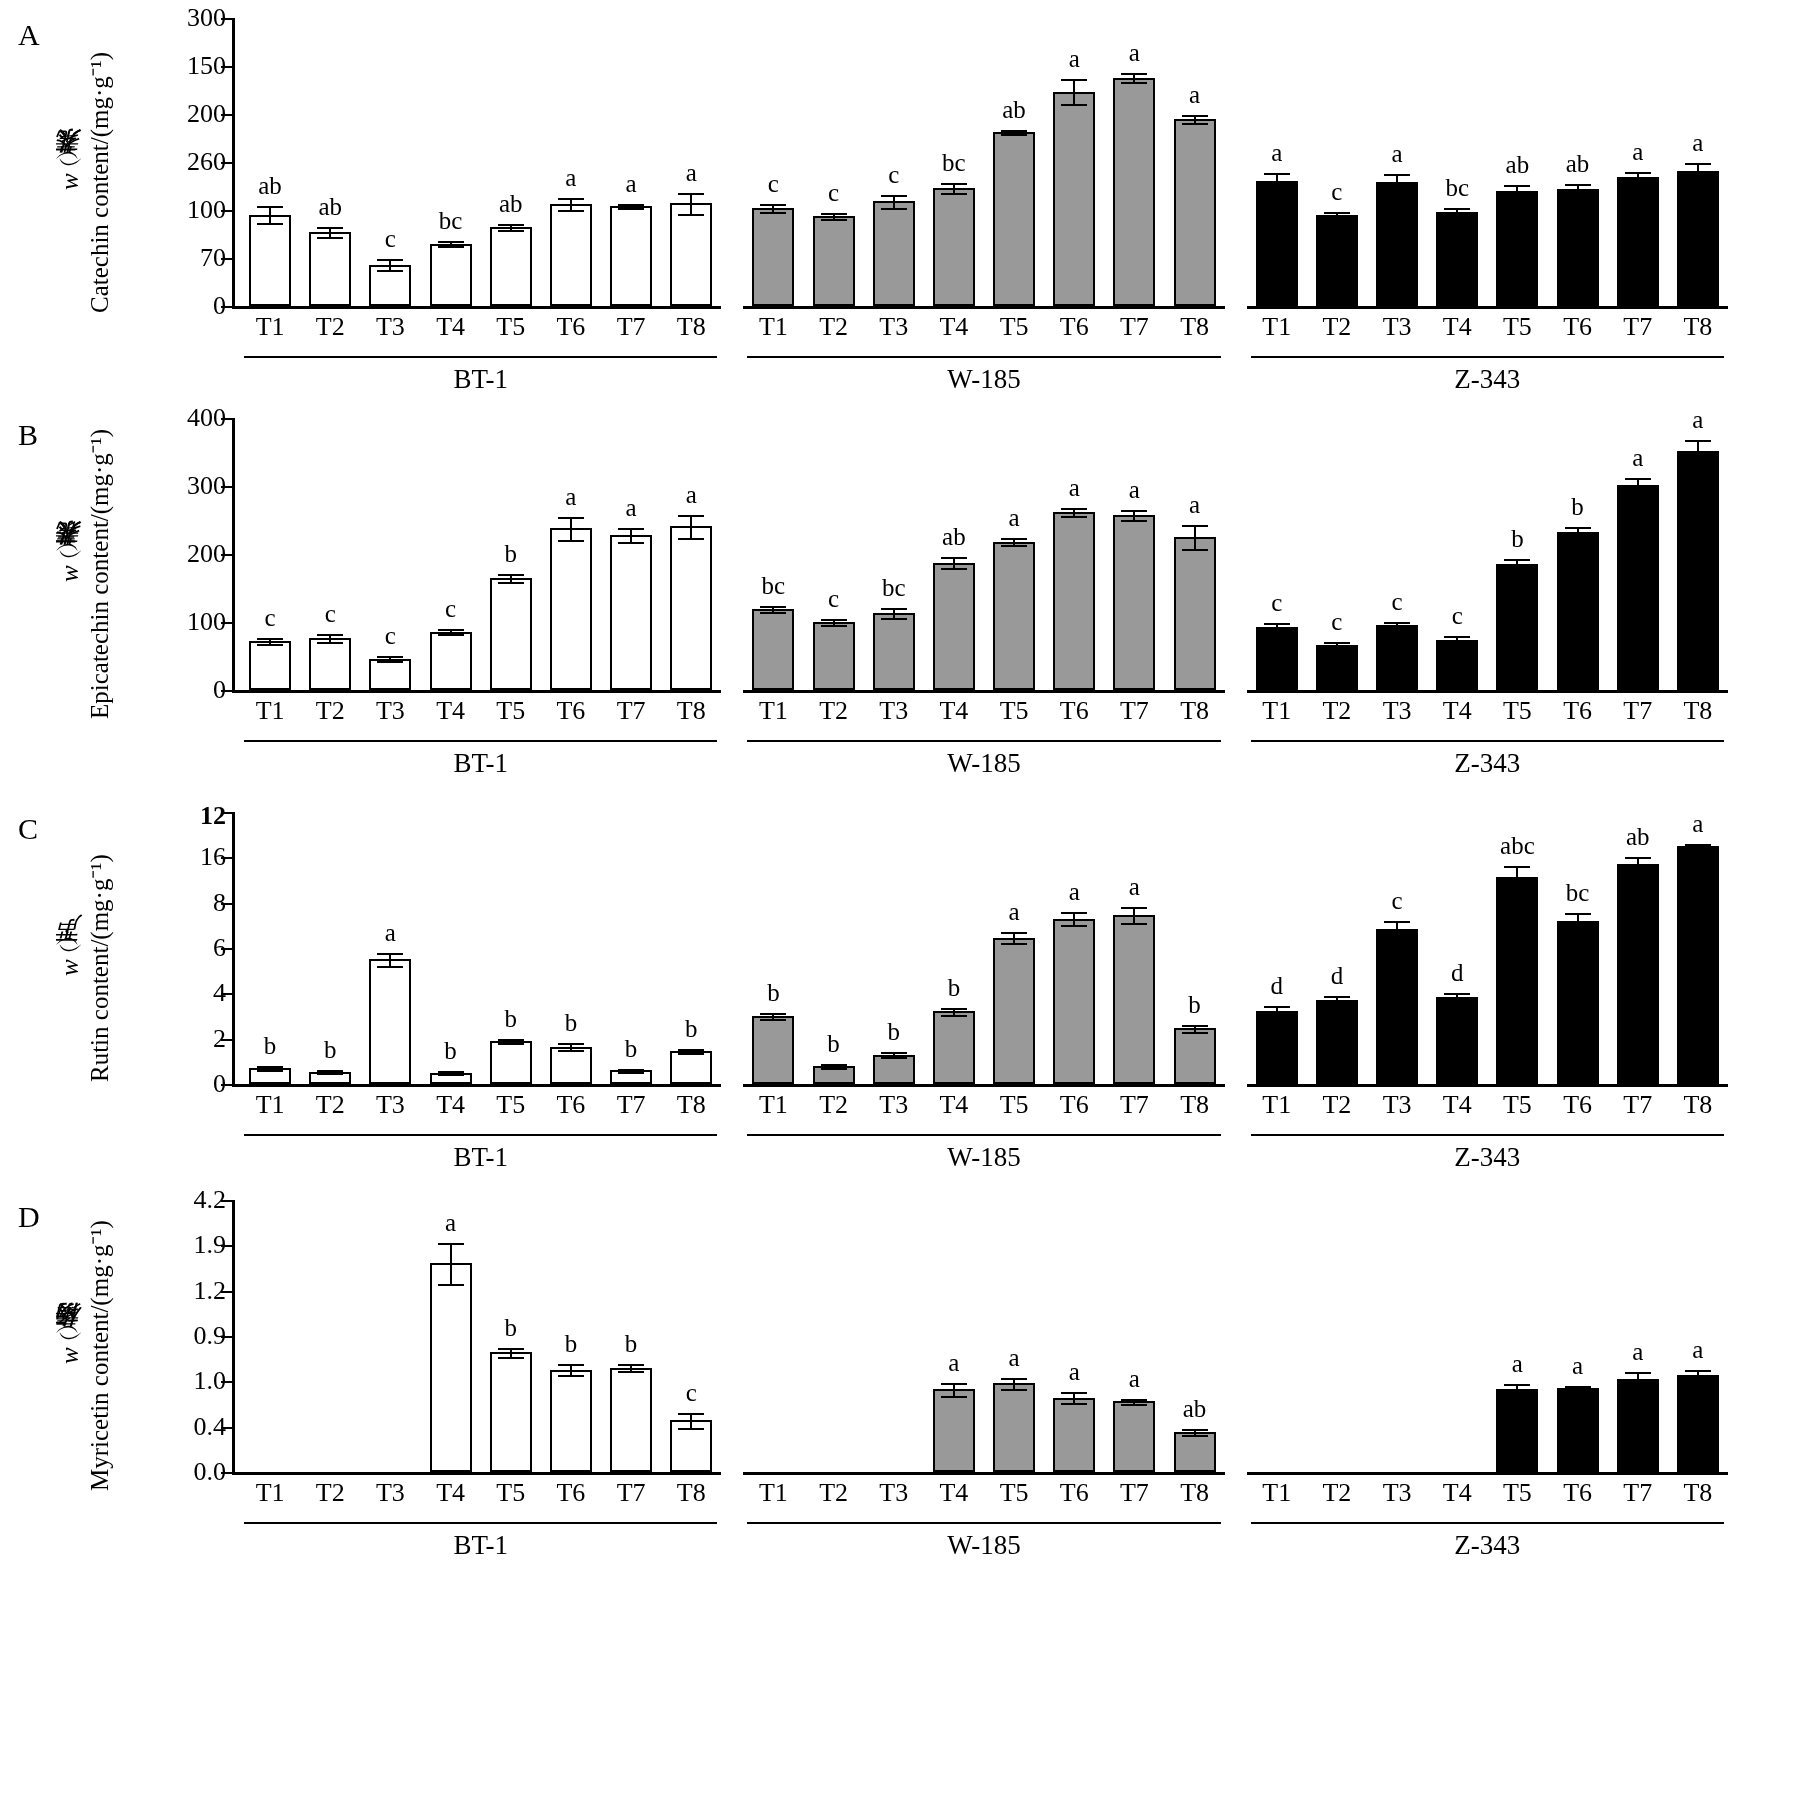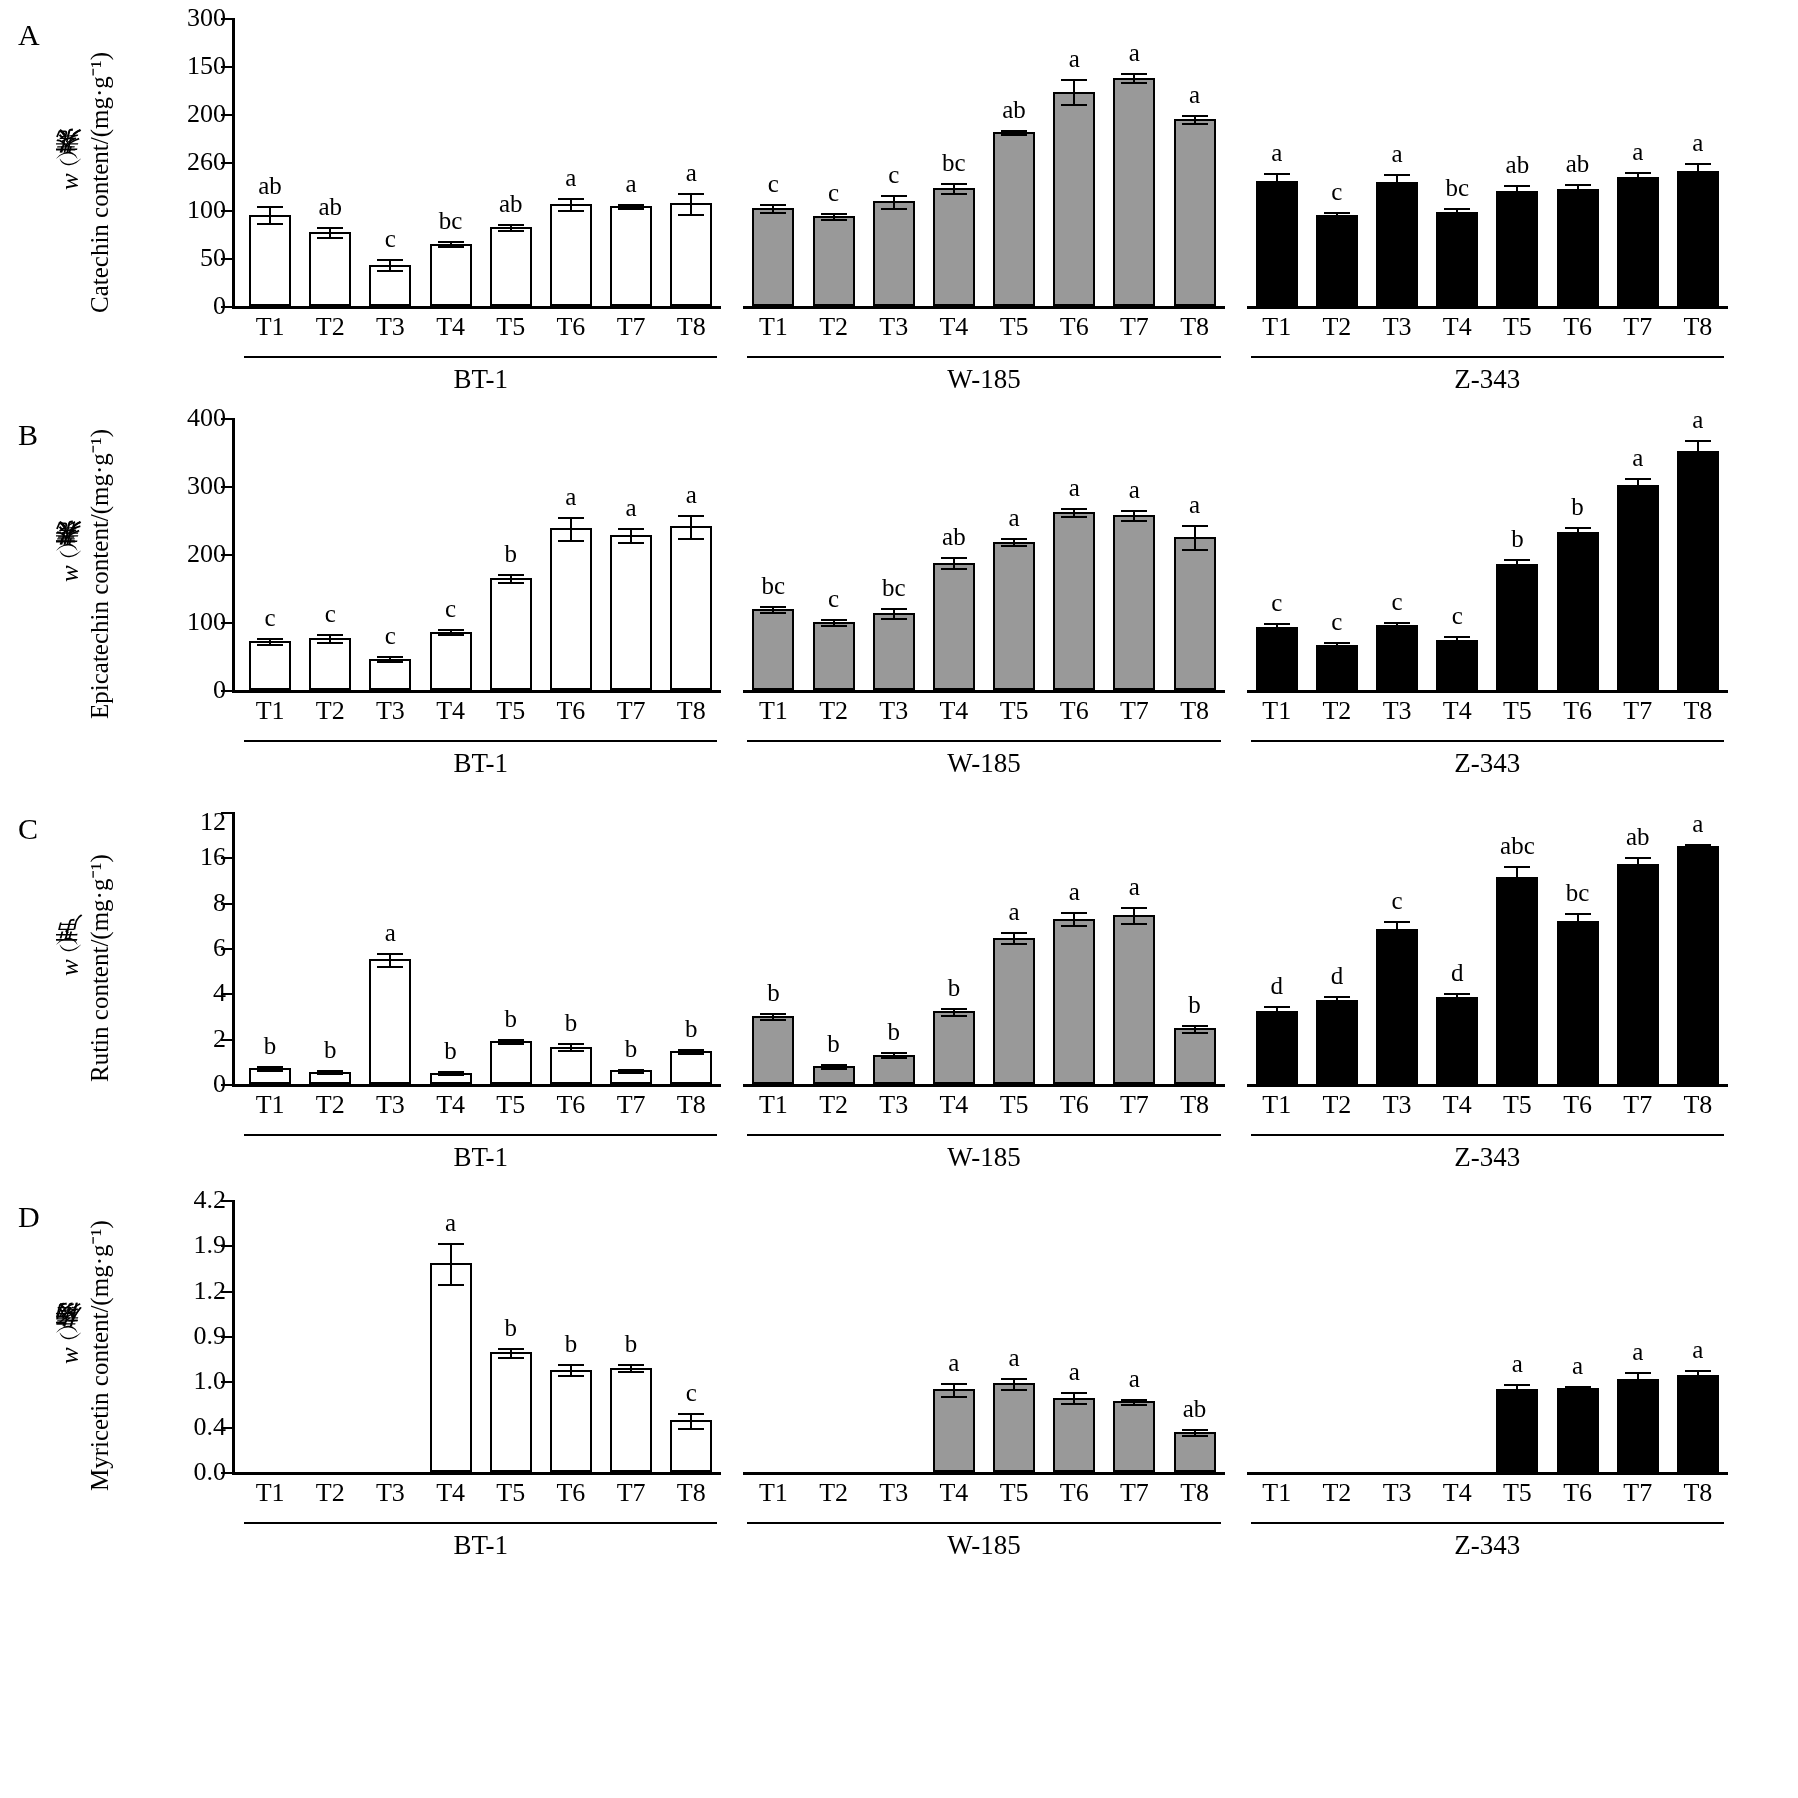--- a/index.html
+++ b/index.html
@@ -108,21 +108,21 @@
 
 <div id="figure-root">
     <div class="panel" style="position: absolute; left: 0px; top: 18px; height: 418px;">
       <div class="panel-letter" style="top: 0px;">A</div>
       <div class="ylabel" style="top: 0px; height: 328px;"><span class="l1">w（儿茶素）</span><br><span>Catechin content/(mg·g⁻¹)</span></div>
       <div class="axis-area" style="position: absolute; left: 232px; top: 0px; width: 1500px; height: 288px;">
         <div class="yaxis" style="height: 290px;"></div>
         <div class="ytick" style="top: 288px;"></div>
         <div class="ytlabel" style="top: 288px;">0</div>
         <div class="ytick" style="top: 240px;"></div>
-        <div class="ytlabel" style="top: 240px;">50</div>
+        <div class="ytlabel" style="top: 240px;">70</div>
         <div class="ytick" style="top: 192px;"></div>
         <div class="ytlabel" style="top: 192px;">100</div>
         <div class="ytick" style="top: 144px;"></div>
         <div class="ytlabel" style="top: 144px;">260</div>
         <div class="ytick" style="top: 96px;"></div>
         <div class="ytlabel" style="top: 96px;">200</div>
         <div class="ytick" style="top: 48px;"></div>
         <div class="ytlabel" style="top: 48px;">150</div>
         <div class="ytick" style="top: 0px;"></div>
         <div class="ytlabel" style="top: 0px;">300</div>
@@ -462,21 +462,21 @@
         <div class="ytlabel" style="top: 226.667px;">2</div>
         <div class="ytick" style="top: 181.333px;"></div>
         <div class="ytlabel" style="top: 181.333px;">4</div>
         <div class="ytick" style="top: 136px;"></div>
         <div class="ytlabel" style="top: 136px;">6</div>
         <div class="ytick" style="top: 90.6667px;"></div>
         <div class="ytlabel" style="top: 90.6667px;">8</div>
         <div class="ytick" style="top: 45.3333px;"></div>
         <div class="ytlabel" style="top: 45.3333px;">16</div>
         <div class="ytick" style="top: 0px;"></div>
-        <div class="ytlabel" style="top: 10px;">12</div>
+        <div class="ytlabel" style="top: 4px; font-weight: bold;">12</div>
         <div class="xaxis" style="left: 0px; width: 489.333px; top: 272px;"></div>
         <div class="bar" style="left: 17.0833px; top: 256.133px; width: 42px; height: 15.8667px; background: rgb(255, 255, 255);"></div>
         <div class="err" style="left: 37.0833px; top: 253.867px; height: 4.53333px;"></div>
         <div class="errcap" style="left: 25.0833px; top: 253.867px; width: 26px;"></div>
         <div class="errcap" style="left: 25.0833px; top: 258.4px; width: 26px;"></div>
         <div class="sig" style="left: 38.0833px; top: 219.867px;">b</div>
         <div class="xtlabel" style="left: 38.0833px; top: 278px;">T1</div>
         <div class="bar" style="left: 77.25px; top: 259.533px; width: 42px; height: 12.4667px; background: rgb(255, 255, 255);"></div>
         <div class="err" style="left: 97.25px; top: 257.72px; height: 3.62667px;"></div>
         <div class="errcap" style="left: 85.25px; top: 257.72px; width: 26px;"></div>

